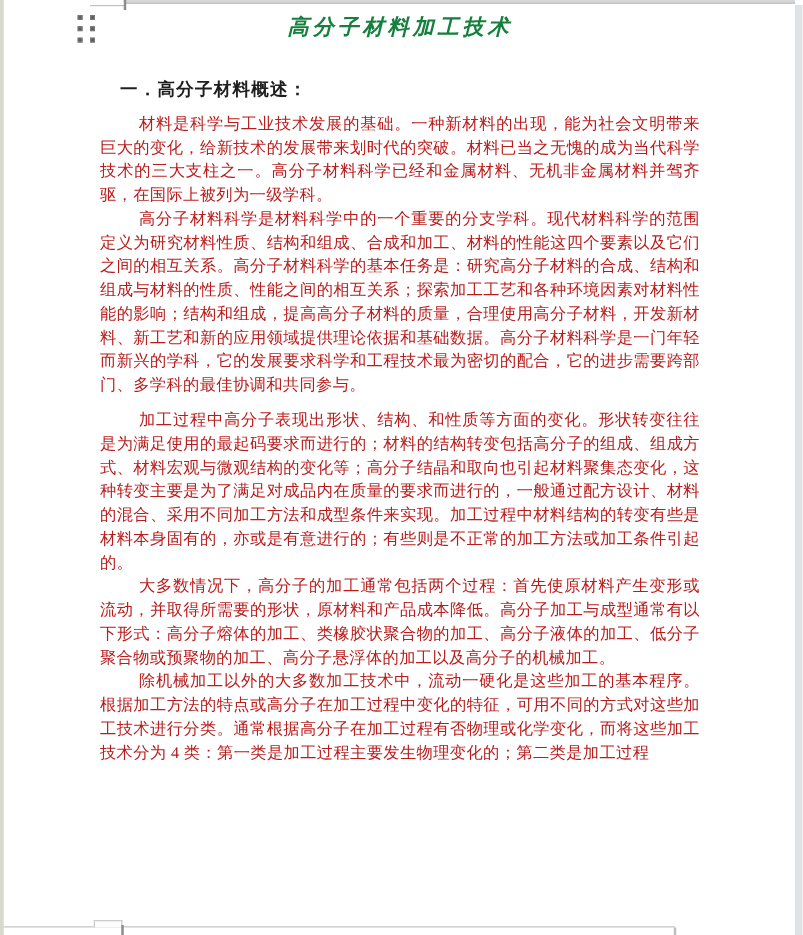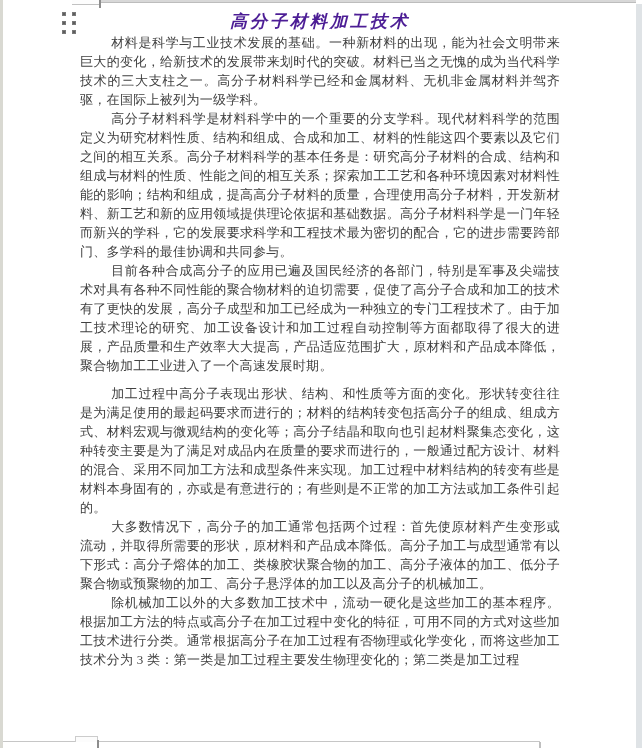--- a/index.html
+++ b/index.html
@@ -42,38 +42,38 @@
 
   
   .doc { position: absolute; left: 80px; top: 8px; width: 480px; color: #333333; }
   .doc-title {
     margin: 2px 0 0 0;
     text-align: center;
     font-size: 17px;
     font-weight: bold;
     font-style: italic;
     letter-spacing: 3px;
-    color: #4c1d95;
+    color: #15803d;
   }
   .section-heading {
     margin: 30px 0 8px 0;
     padding-left: 16px;
     font-size: 14px;
     font-weight: bold;
     letter-spacing: 1px;
     color: #1e1e1e;
   }
   .body-text p {
     margin: 0;
     font-size: 13px;
     line-height: 19px;
     letter-spacing: 0.3px;
     text-align: justify;
     text-indent: 2.4em;
-    color: #404040;
+    color: #b91c1c;
   }
   .body-text p.gap-before { margin-top: 9px; }
 </style>
 </head>
 <body>
 
 <div class="viewport">
 
   <div class="top-strip"></div>
   <div class="top-notch"></div>
@@ -90,24 +90,24 @@
       <span></span>
     <span></span>
       <span></span>
     <span></span>
       <span></span>
   </div>
 
   <div class="doc">
     <h1 class="doc-title">高分子材料加工技术</h1>
 
+    <h2 class="section-heading">一．高分子材料概述：</h2>
 
     <div class="body-text">
       <p>材料是科学与工业技术发展的基础。一种新材料的出现，能为社会文明带来巨大的变化，给新技术的发展带来划时代的突破。材料已当之无愧的成为当代科学技术的三大支柱之一。高分子材料科学已经和金属材料、无机非金属材料并驾齐驱，在国际上被列为一级学科。</p>
       <p>高分子材料科学是材料科学中的一个重要的分支学科。现代材料科学的范围定义为研究材料性质、结构和组成、合成和加工、材料的性能这四个要素以及它们之间的相互关系。高分子材料科学的基本任务是：研究高分子材料的合成、结构和组成与材料的性质、性能之间的相互关系；探索加工工艺和各种环境因素对材料性能的影响；结构和组成，提高高分子材料的质量，合理使用高分子材料，开发新材料、新工艺和新的应用领域提供理论依据和基础数据。高分子材料科学是一门年轻而新兴的学科，它的发展要求科学和工程技术最为密切的配合，它的进步需要跨部门、多学科的最佳协调和共同参与。</p>
-      <p>目前各种合成高分子的应用已遍及国民经济的各部门，特别是军事及尖端技术对具有各种不同性能的聚合物材料的迫切需要，促使了高分子合成和加工的技术有了更快的发展，高分子成型和加工已经成为一种独立的专门工程技术了。由于加工技术理论的研究、加工设备设计和加工过程自动控制等方面都取得了很大的进展，产品质量和生产效率大大提高，产品适应范围扩大，原材料和产品成本降低，聚合物加工工业进入了一个高速发展时期。</p>
       <p class="gap-before">加工过程中高分子表现出形状、结构、和性质等方面的变化。形状转变往往是为满足使用的最起码要求而进行的；材料的结构转变包括高分子的组成、组成方式、材料宏观与微观结构的变化等；高分子结晶和取向也引起材料聚集态变化，这种转变主要是为了满足对成品内在质量的要求而进行的，一般通过配方设计、材料的混合、采用不同加工方法和成型条件来实现。加工过程中材料结构的转变有些是材料本身固有的，亦或是有意进行的；有些则是不正常的加工方法或加工条件引起的。</p>
       <p>大多数情况下，高分子的加工通常包括两个过程：首先使原材料产生变形或流动，并取得所需要的形状，原材料和产品成本降低。高分子加工与成型通常有以下形式：高分子熔体的加工、类橡胶状聚合物的加工、高分子液体的加工、低分子聚合物或预聚物的加工、高分子悬浮体的加工以及高分子的机械加工。</p>
-      <p>除机械加工以外的大多数加工技术中，流动一硬化是这些加工的基本程序。根据加工方法的特点或高分子在加工过程中变化的特征，可用不同的方式对这些加工技术进行分类。通常根据高分子在加工过程有否物理或化学变化，而将这些加工技术分为 3 类：第一类是加工过程主要发生物理变化的；第二类是加工过程</p>
+      <p>除机械加工以外的大多数加工技术中，流动一硬化是这些加工的基本程序。根据加工方法的特点或高分子在加工过程中变化的特征，可用不同的方式对这些加工技术进行分类。通常根据高分子在加工过程有否物理或化学变化，而将这些加工技术分为 4 类：第一类是加工过程主要发生物理变化的；第二类是加工过程</p>
     </div>
   </div>
 
 </div>
 
 </body></html>

